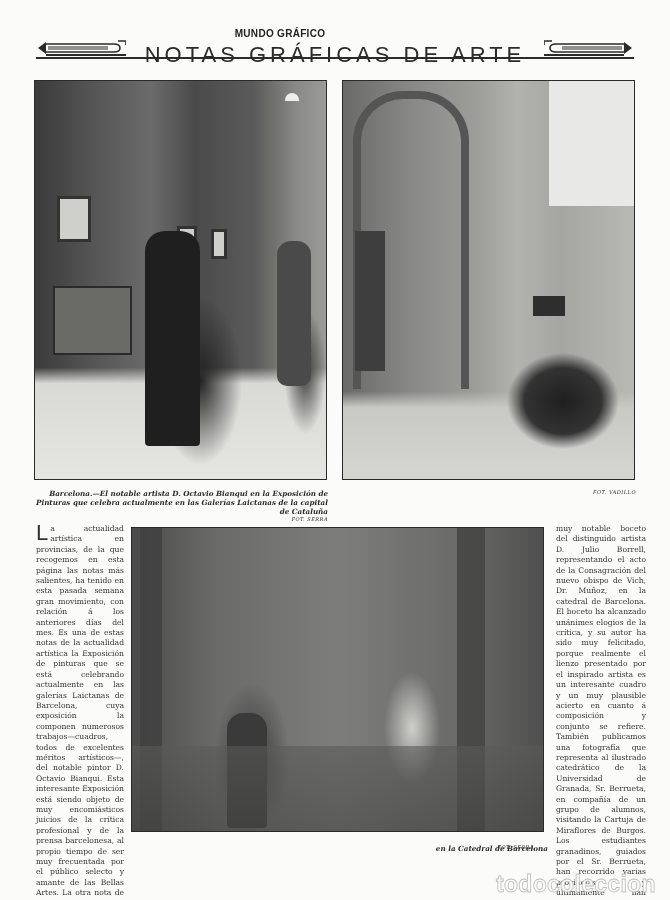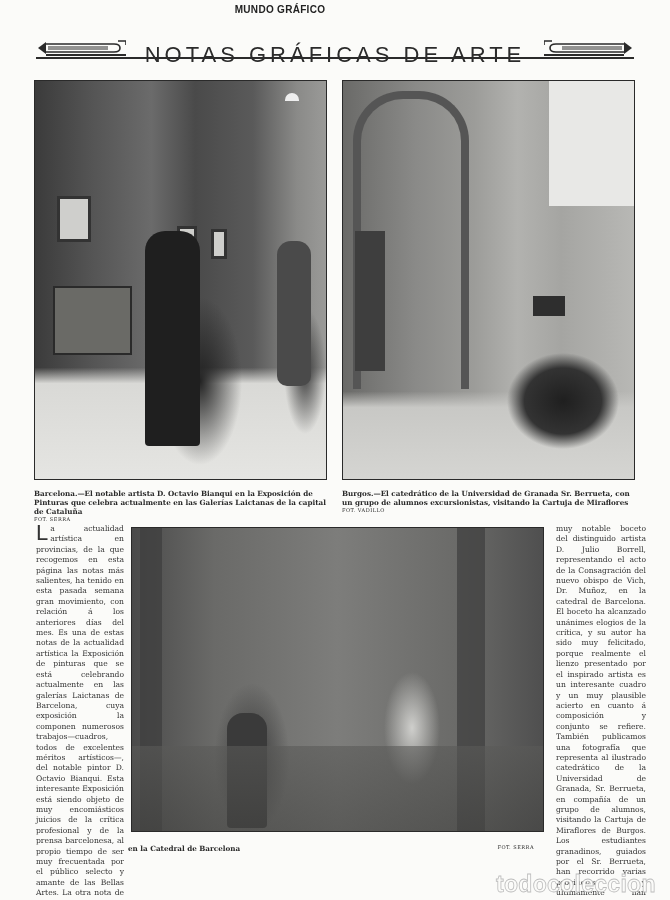--- a/index.html
+++ b/index.html
@@ -1,20 +1,20 @@
 <!DOCTYPE html>
 <html><head>
   <meta charset="utf-8">
   <style>
     html, body { margin:0; padding:0; }
     body {
       width:670px; height:900px; background:#fbfbf9; position:relative; overflow:hidden;
       font-family:"DejaVu Serif", serif; color:#2a2a2a;
     }
-    .mast { position:absolute; left:0; top:4px; width:560px; text-align:center;
+    .mast { position:absolute; left:0; top:28px; width:560px; text-align:center;
       font-family:"Liberation Sans", sans-serif; font-size:10px; font-weight:bold; letter-spacing:0.3px; color:#222; }
     .title-row { position:absolute; left:36px; top:33px; width:598px; height:28px; }
     .title { position:absolute; left:0; width:100%; top:1px; text-align:center;
       font-family:"Liberation Sans", sans-serif; font-size:22px; letter-spacing:4px; color:#2b2b2b; font-weight:normal;margin-top:8px; }
     .title-line { position:absolute; left:0; right:0; bottom:2px; height:2px; background:#2b2b2b; }
     .orn { position:absolute; top:6px; width:90px; height:18px; }
     .orn.left { left:0; } .orn.right { right:0; transform:scaleX(-1); }
 
     .photo { position:absolute; border:1.5px solid #2a2a2a; overflow:hidden; }
     .ph1 { left:34px; top:80px; width:291px; height:398px;
@@ -37,21 +37,21 @@
     .ph2 .group { position:absolute; left:150px; top:260px; width:135px; height:125px;
       background:radial-gradient(ellipse 70px 60px at 70px 60px, #1f1f1f 0%, #333 55%, rgba(0,0,0,0) 80%); }
     .ph3 { left:131px; top:527px; width:411px; height:303px;
       background:
         radial-gradient(ellipse 40px 80px at 280px 200px, #cfcfcc 0%, rgba(0,0,0,0) 70%),
         radial-gradient(ellipse 50px 100px at 120px 230px, #3a3a3a 0%, rgba(0,0,0,0) 75%),
         linear-gradient(90deg, #4a4a4a 0%, #6a6a68 20%, #7d7d7b 50%, #6a6a68 80%, #4f4f4f 100%);
     }
     .ph3 .col { position:absolute; top:0; bottom:0; background:#3d3d3d; opacity:0.7; }
 
-    .cap { position:absolute; text-align:left; font-family:"DejaVu Serif", serif; font-size:7.2px; font-weight:bold; line-height:9px; color:#2a2a2a; }
+    .cap { position:absolute; text-align:right; font-family:"DejaVu Serif", serif; font-size:7.2px; font-weight:bold; line-height:9px; color:#2a2a2a;font-style:italic; }
     .cap .fot { display:block; font-size:5px; font-weight:normal; letter-spacing:0.5px; line-height:7px; }
     .cap1 { left:34px; top:489px; width:294px; }
     .cap2 { left:342px; top:489px; width:294px; }
     .cap3 { left:128px; top:835px; width:420px; }
     .cap3 .fot { position:absolute; right:14px; top:9px; }
 
     .col-text { position:absolute; font-family:"DejaVu Serif", serif; font-size:7.6px; line-height:10.4px; color:#333; text-align:justify; hyphens:auto; }
     .colL { left:36px; top:524px; width:88px; }
     .colR { left:556px; top:524px; width:90px; }
     .dropcap { float:left; font-size:22px; line-height:18px; margin:0 2px 0 0; font-family:"Liberation Sans", sans-serif; font-weight:normal; }
@@ -98,21 +98,20 @@
 </div>
 
 <div class="photo ph2">
   <div class="sky"></div>
   <div class="arch"></div>
   <div style="position:absolute;left:12px;top:150px;width:30px;height:140px;background:#3e3e3e;"></div>
   <div style="position:absolute;left:190px;top:215px;width:32px;height:20px;background:#2e2e2e;"></div>
   <div class="group"></div>
 </div>
 <div class="cap cap2">
-  <span>Burgos.—El catedrático de la Universidad de Granada Sr. Berrueta, con un grupo de alumnos excursionistas, visitando la Cartuja de Miraflores</span>
   <span class="fot">FOT. VADILLO</span>
 </div>
 
 <div class="col-text colL">
   <span class="dropcap">L</span><span>a actualidad artística en provincias, de la que recogemos en esta página las notas más salientes, ha tenido en esta pasada semana gran movimiento, con relación á los anteriores días del mes. Es una de estas notas de la actualidad artística la Exposición de pinturas que se está celebrando actualmente en las galerías Laictanas de Barcelona, cuya exposición la componen numerosos trabajos—cuadros, todos de excelentes méritos artísticos—, del notable pintor D. Octavio Bianqui. Esta interesante Exposición está siendo objeto de muy encomiásticos juicios de la crítica profesional y de la prensa barcelonesa, al propio tiempo de ser muy frecuentada por el público selecto y amante de las Bellas Artes. La otra nota de la actualidad artística, es un</span>
 </div>
 
 <div class="photo ph3">
   <div class="col" style="left:8px;width:22px;"></div>
   <div class="col" style="left:325px;width:28px;"></div>

